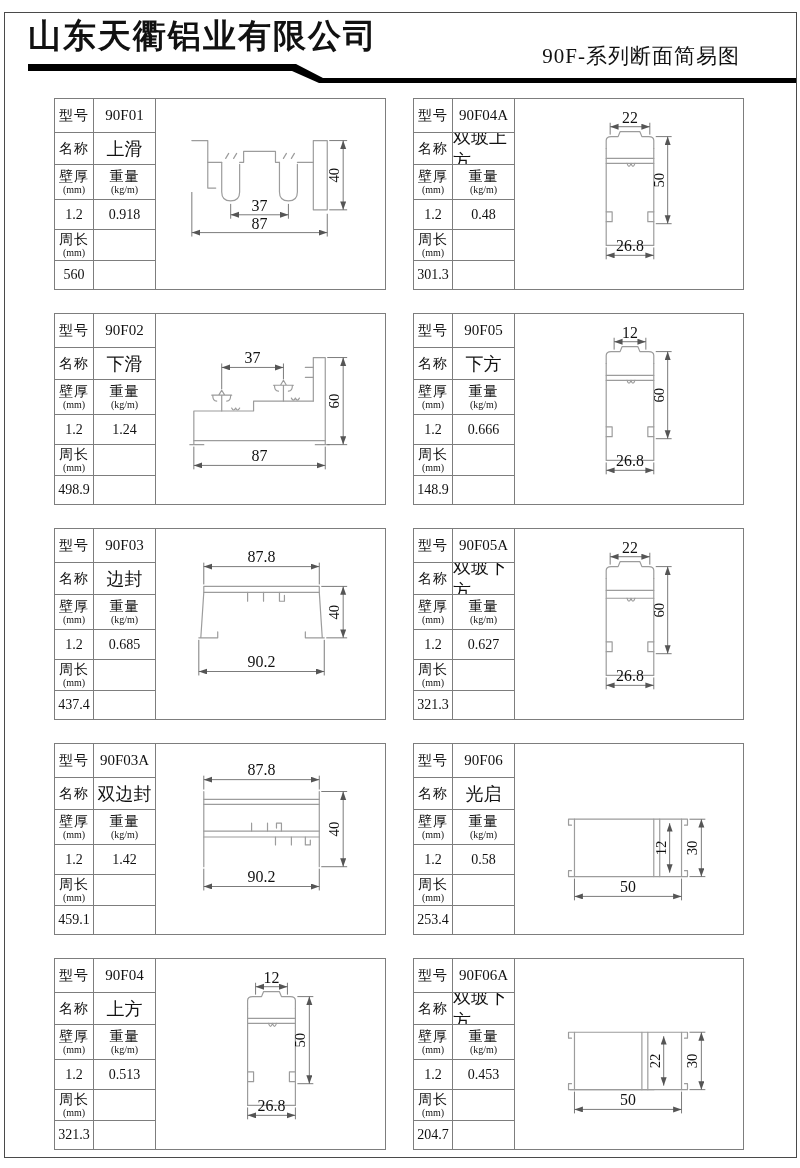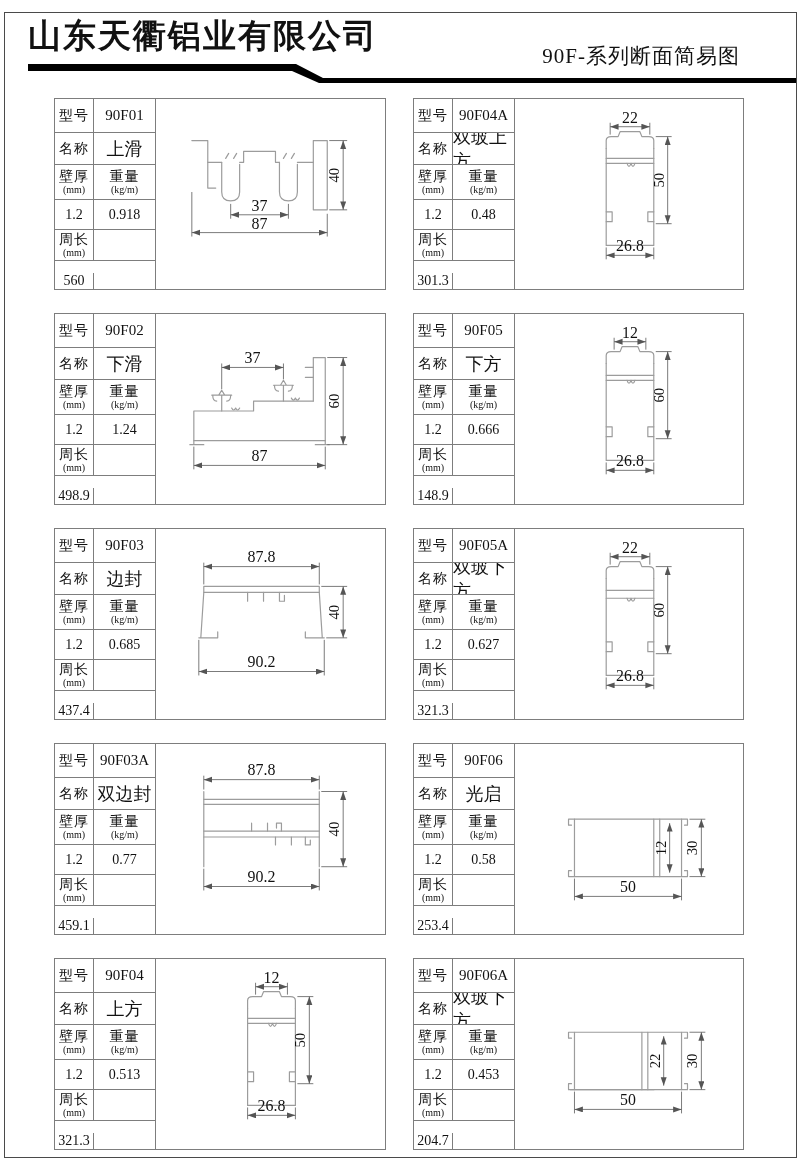--- a/index.html
+++ b/index.html
@@ -8,21 +8,21 @@
   .page-border{position:absolute;left:4px;top:12px;width:791px;height:1144px;
        border:1px solid #4a4a4a;}
   .company{position:absolute;left:28px;top:14px;margin:0;font-size:33px;font-weight:600;
        letter-spacing:2px;white-space:nowrap;}
   .series{position:absolute;top:42px;right:60px;font-size:21px;letter-spacing:1px;white-space:nowrap;}
   .rule-svg{position:absolute;left:0;top:0;width:800px;height:96px;}
   .cell{position:absolute;height:192px;border:1px solid #7d7d7d;box-sizing:border-box;background:#fff;}
   .tbl{position:absolute;left:0;top:0;bottom:0;width:101px;border-right:1px solid #7d7d7d;
        display:flex;flex-direction:column;box-sizing:border-box;}
   .tr{display:flex;border-bottom:1px solid #7d7d7d;box-sizing:border-box;}
-  .tr:last-child{border-bottom:none;align-items:flex-end;}
+  .tr:last-child{border-bottom:none;}
   .r1{height:34px}.r2{height:32px}.r3{height:35px}.r4{height:30px}.r5{height:31px}.r6{flex:1}
   .tc{display:flex;flex-direction:column;align-items:center;justify-content:center;
       box-sizing:border-box;overflow:hidden;}
   .c1{width:39px;border-right:1px solid #7d7d7d;}
   .c2{flex:1;}
   .lab{font-size:14px;letter-spacing:1px;line-height:1.1;}
   .unit{font-size:10px;line-height:1;margin-top:1px;letter-spacing:0;}
   .val{font-size:14px;}
   .mval{font-size:15px;text-align:center;}
   .nval{font-size:18px;letter-spacing:0;}
@@ -513,21 +513,21 @@
         <div class="tc c2">
           <span class="lab">重量</span>
           <span class="unit">(kg/m)</span>
         </div>
       </div>
     <div class="tr r4">
         <div class="tc c1">
           <span class="val">1.2</span>
         </div>
         <div class="tc c2">
-          <span class="val">0.77</span>
+          <span class="val">1.42</span>
         </div>
       </div>
     <div class="tr r5">
         <div class="tc c1">
           <span class="lab">周长</span>
           <span class="unit">(mm)</span>
         </div>
         <div class="tc c2"></div>
       </div>
     <div class="tr r6">

